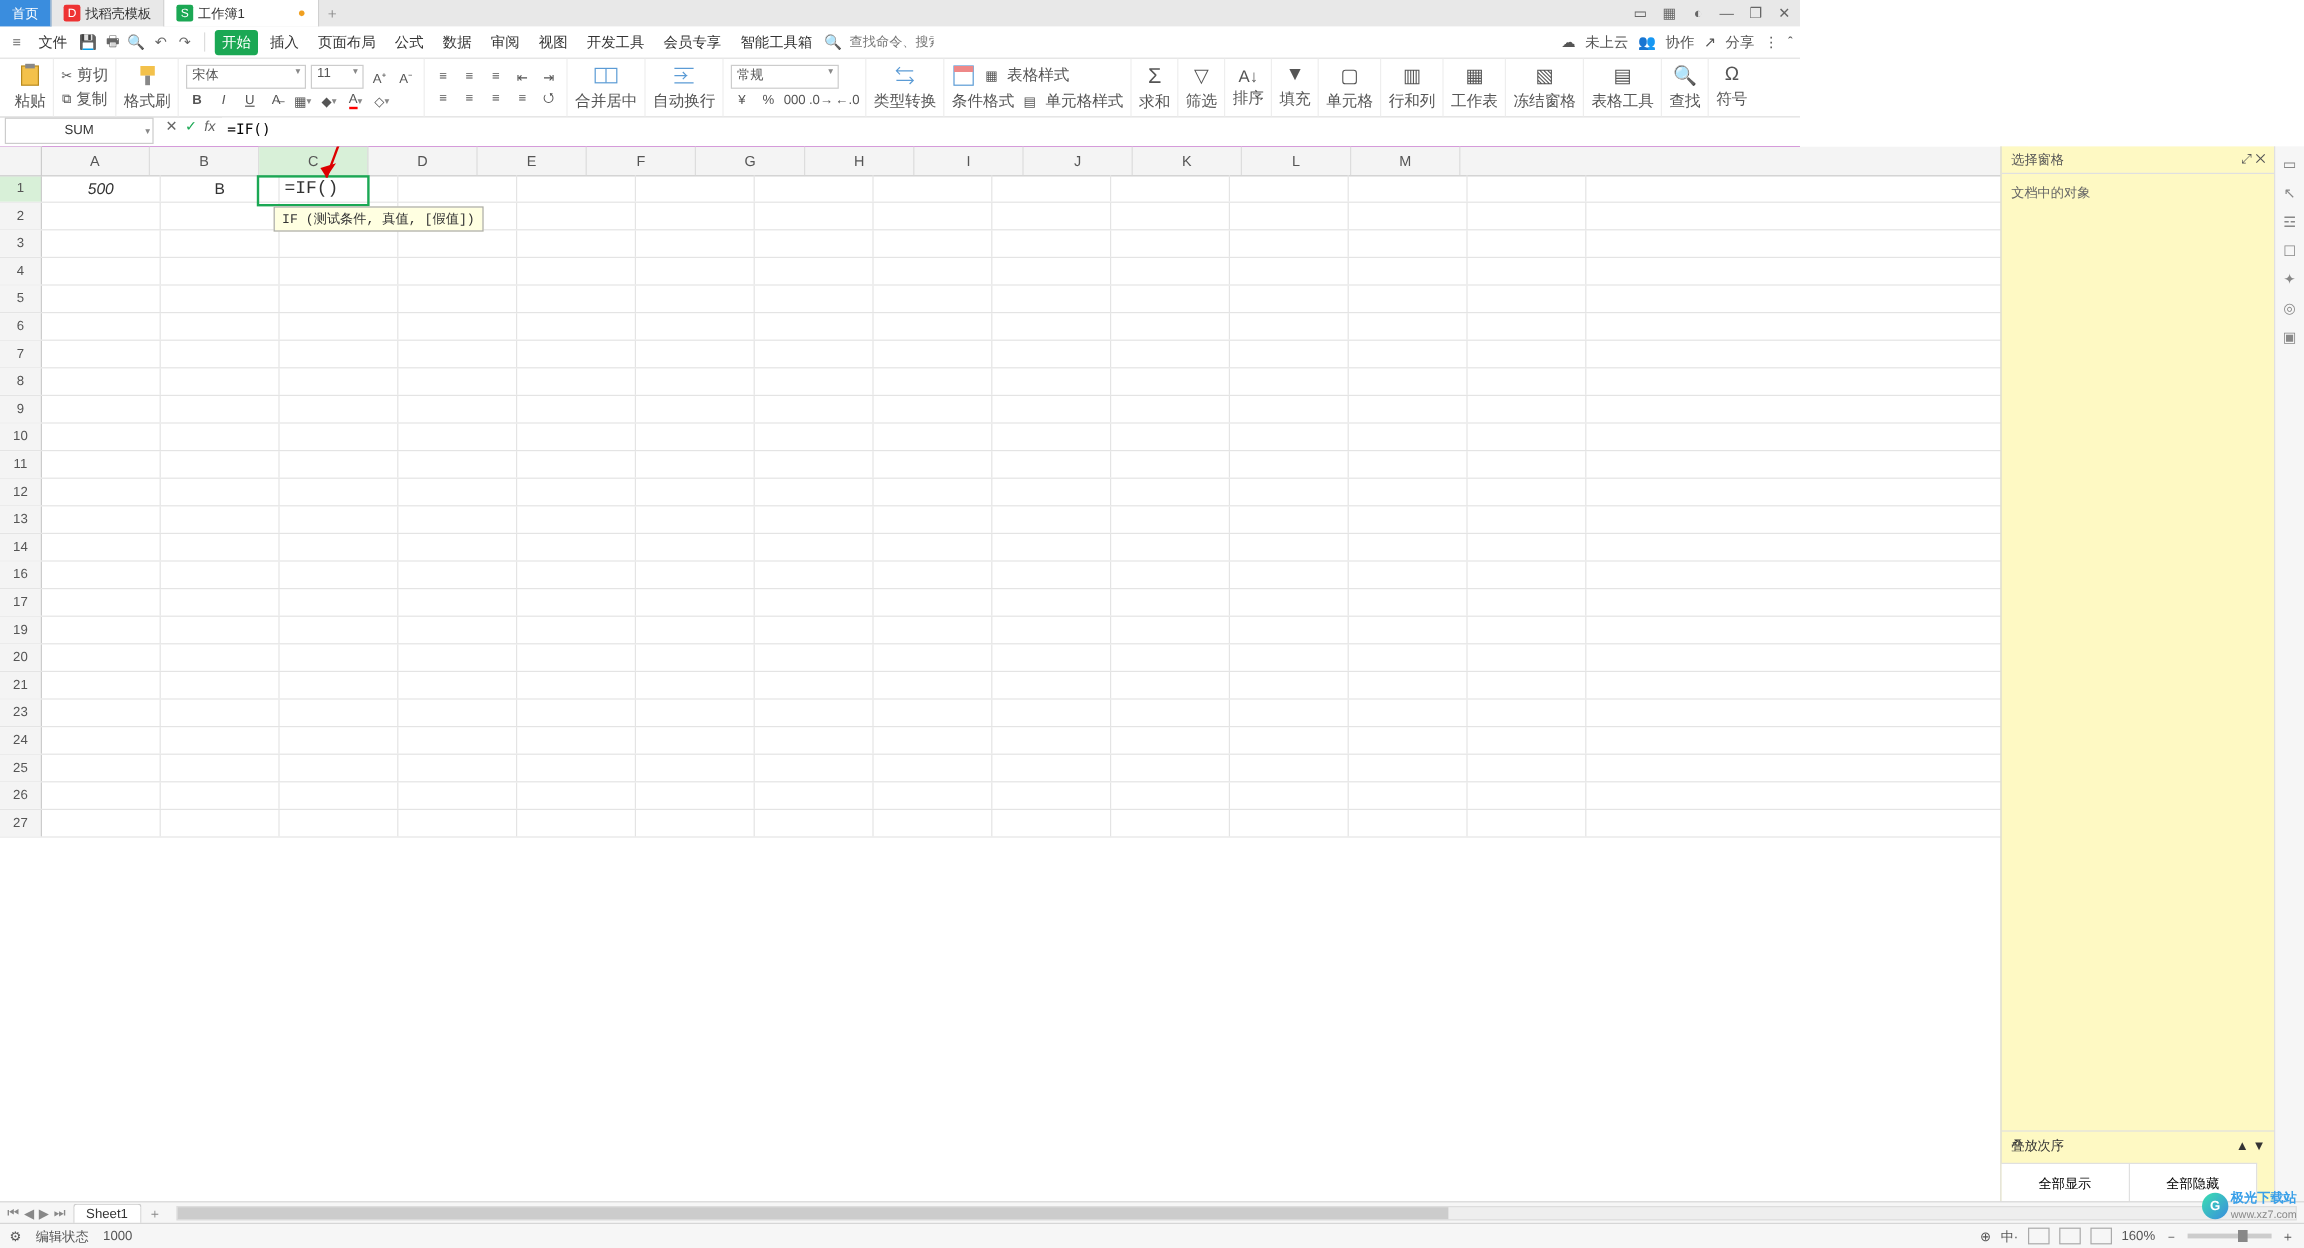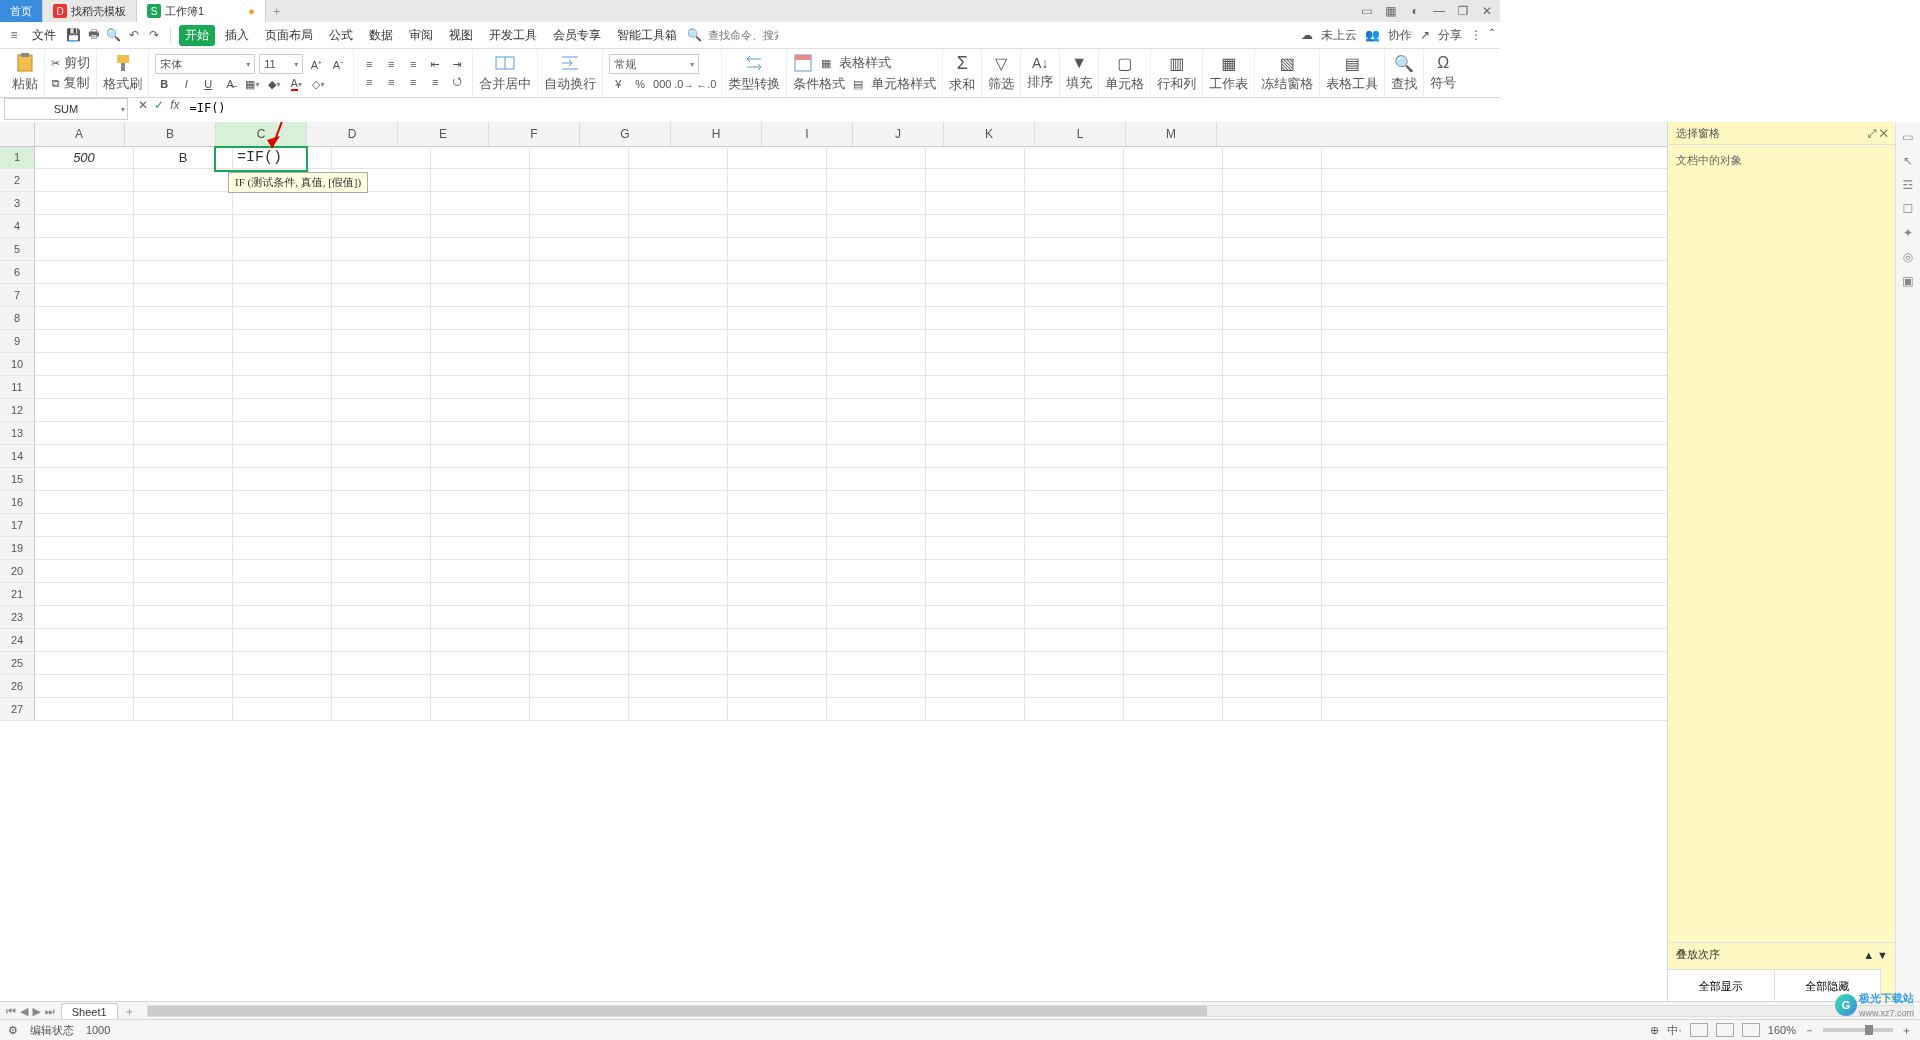--- a/index.html
+++ b/index.html
@@ -21,21 +21,21 @@
   .menubar .search{display:flex;align-items:center;gap:4px;color:#999}
   .menubar input{border:none;outline:none;font-size:11px;color:#999;width:70px}
   .menubar .ico{width:16px;height:16px;display:inline-flex;align-items:center;justify-content:center;color:#666}
 
   .ribbon{height:48px;border-bottom:1px solid #d6d6d6;display:flex;align-items:stretch;padding:0 6px;color:#555}
   .rgrp{display:flex;flex-direction:column;justify-content:center;align-items:center;padding:0 6px;border-right:1px solid #eee;gap:2px;font-size:11px}
   .rgrp .row{display:flex;gap:4px;align-items:center}
   .rgrp svg{display:block}
   .bigico{width:20px;height:20px}
   .lbl{font-size:13px;color:#555;white-space:nowrap}
-  .combo{border:1px solid #ccc;height:18px;display:flex;align-items:center;padding:0 4px;font-size:11px;background:#fff}
+  .combo{border:1px solid #ccc;height:18px;display:flex;padding:0 4px;font-size:11px;background:#fff}
   .rgrp .mini{width:16px;height:14px;border:1px solid transparent;display:inline-flex;align-items:center;justify-content:center}
   .caret{font-size:8px;color:#888}
 
   .fxbar{height:24px;border-bottom:6px solid #a21caf;display:flex;align-items:flex-start}
   .namebox{width:110px;height:20px;border:1px solid #ccc;margin:0 4px;display:flex;align-items:center;padding:0 6px;font-size:11px;justify-content:center;position:relative}
   .namebox .dd{position:absolute;right:2px;font-size:8px;color:#888}
   .fxbtns{display:flex;align-items:center;gap:6px;padding:0 6px;color:#666;font-size:12px}
   .fxinput{flex:1;height:20px;border:none;outline:none;font-family:Consolas,monospace;font-size:12px;padding:0 4px}
 
   .workarea{position:absolute;top:122px;bottom:38px;left:0;right:230px;display:flex}
@@ -45,21 +45,21 @@
   .ch{flex:0 0 90px;border-right:1px solid #ddd;display:flex;align-items:center;justify-content:center;font-size:12px;color:#555}
   .ch.active{background:#d8f0d8}
   .rows{position:absolute;top:24px;left:0;right:0;bottom:0}
   .r{height:22px;display:flex;border-bottom:1px solid #e4e4e4}
   .rh{flex:0 0 34px;background:#f4f4f4;border-right:1px solid #ccc;display:flex;align-items:center;justify-content:center;font-size:11px;color:#555}
   .rh.active{background:#d8f0d8}
   .c{flex:0 0 90px;border-right:1px solid #e4e4e4;display:flex;align-items:center;padding:0 4px;font-size:13px}
   .c.center{justify-content:center}
   .selcell{position:absolute;border:2px solid #1ba854;pointer-events:none;z-index:4}
   .celltext{font-family:"Courier New",monospace;font-size:15px}
-  .tooltip{position:absolute;background:#ffffe1;border:1px solid #aaa;padding:2px 6px;font-size:11px;font-family:Liberation Serif, serif;white-space:nowrap;z-index:5}
+  .tooltip{position:absolute;background:#ffffe1;border:1px solid #aaa;padding:2px 6px;font-size:11px;font-family:Liberation Mono, monospace;white-space:nowrap;z-index:5}
   .arrow{position:absolute;z-index:6;pointer-events:none}
 
   .vscroll{position:absolute;top:24px;right:0;bottom:0;width:14px;background:#f4f4f4;border-left:1px solid #ddd}
 
   .rpanel{position:absolute;top:122px;right:0;bottom:38px;width:228px;border-left:1px solid #d6d6d6;background:#fef9c3;font-size:11px}
   .rpanel .hdr{height:22px;border-bottom:1px solid #e0e0e0;padding:0 8px;display:flex;align-items:center;justify-content:space-between;color:#555}
   .rpanel .body{padding:8px;color:#666}
   .rpanel .foot{position:absolute;bottom:36px;left:0;right:0;border-top:1px solid #e0e0e0;padding:4px 8px;display:flex;align-items:center;justify-content:space-between}
   .rpanel .btns{position:absolute;bottom:0;left:0;right:15px;display:flex;border-top:1px solid #e0e0e0}
   .rpanel .btns button{flex:1;height:32px;border:none;background:#fff;border-right:1px solid #e0e0e0;font-size:11px}
@@ -565,36 +565,20 @@
           <div class="c"></div>
           <div class="c"></div>
           <div class="c"></div>
           <div class="c"></div>
           <div class="c"></div>
           <div class="c"></div>
           <div class="c"></div>
           <div class="c"></div>
         </div>
         <div class="r">
-          <div class="rh">15</div>
-          <div class="c center"></div>
-          <div class="c"></div>
-          <div class="c"></div>
-          <div class="c"></div>
-          <div class="c"></div>
-          <div class="c"></div>
-          <div class="c"></div>
-          <div class="c"></div>
-          <div class="c"></div>
-          <div class="c"></div>
-          <div class="c"></div>
-          <div class="c"></div>
-          <div class="c"></div>
-        </div>
-        <div class="r">
           <div class="rh">16</div>
           <div class="c center"></div>
           <div class="c"></div>
           <div class="c"></div>
           <div class="c"></div>
           <div class="c"></div>
           <div class="c"></div>
           <div class="c"></div>
           <div class="c"></div>
           <div class="c"></div>

